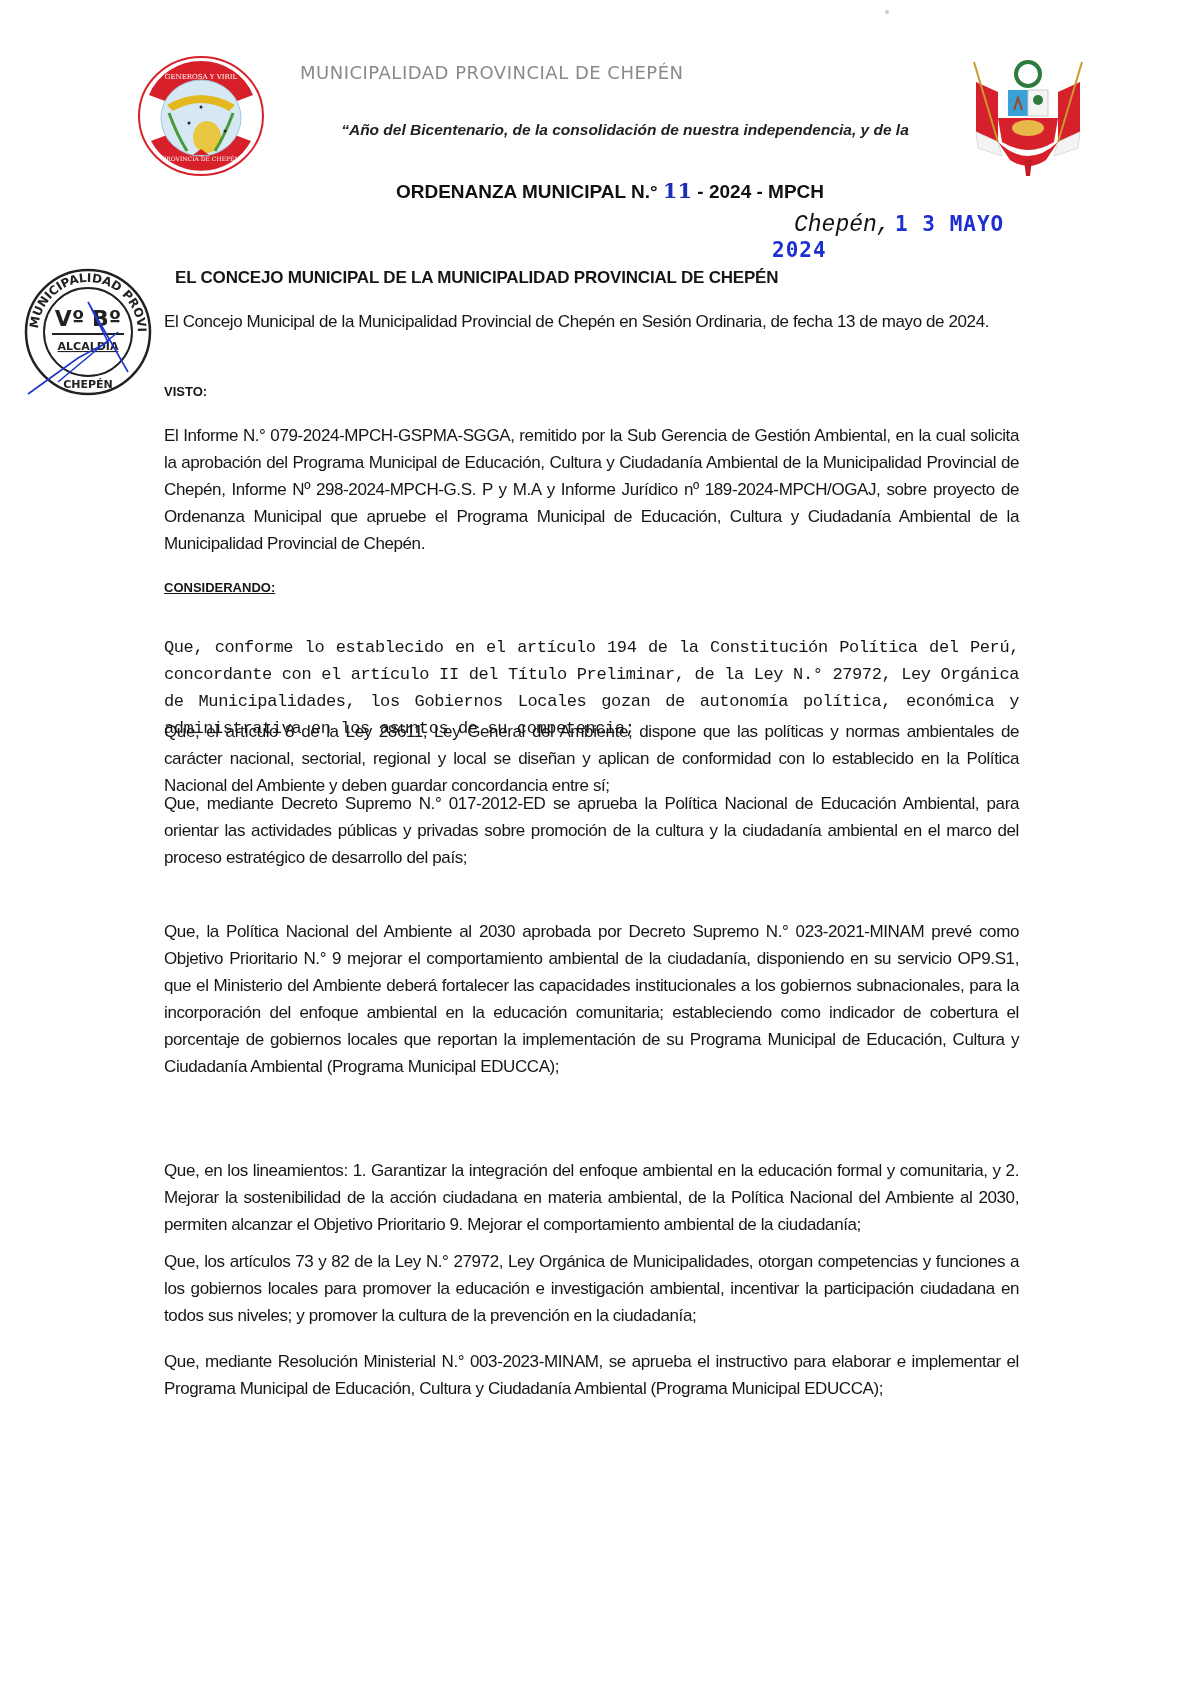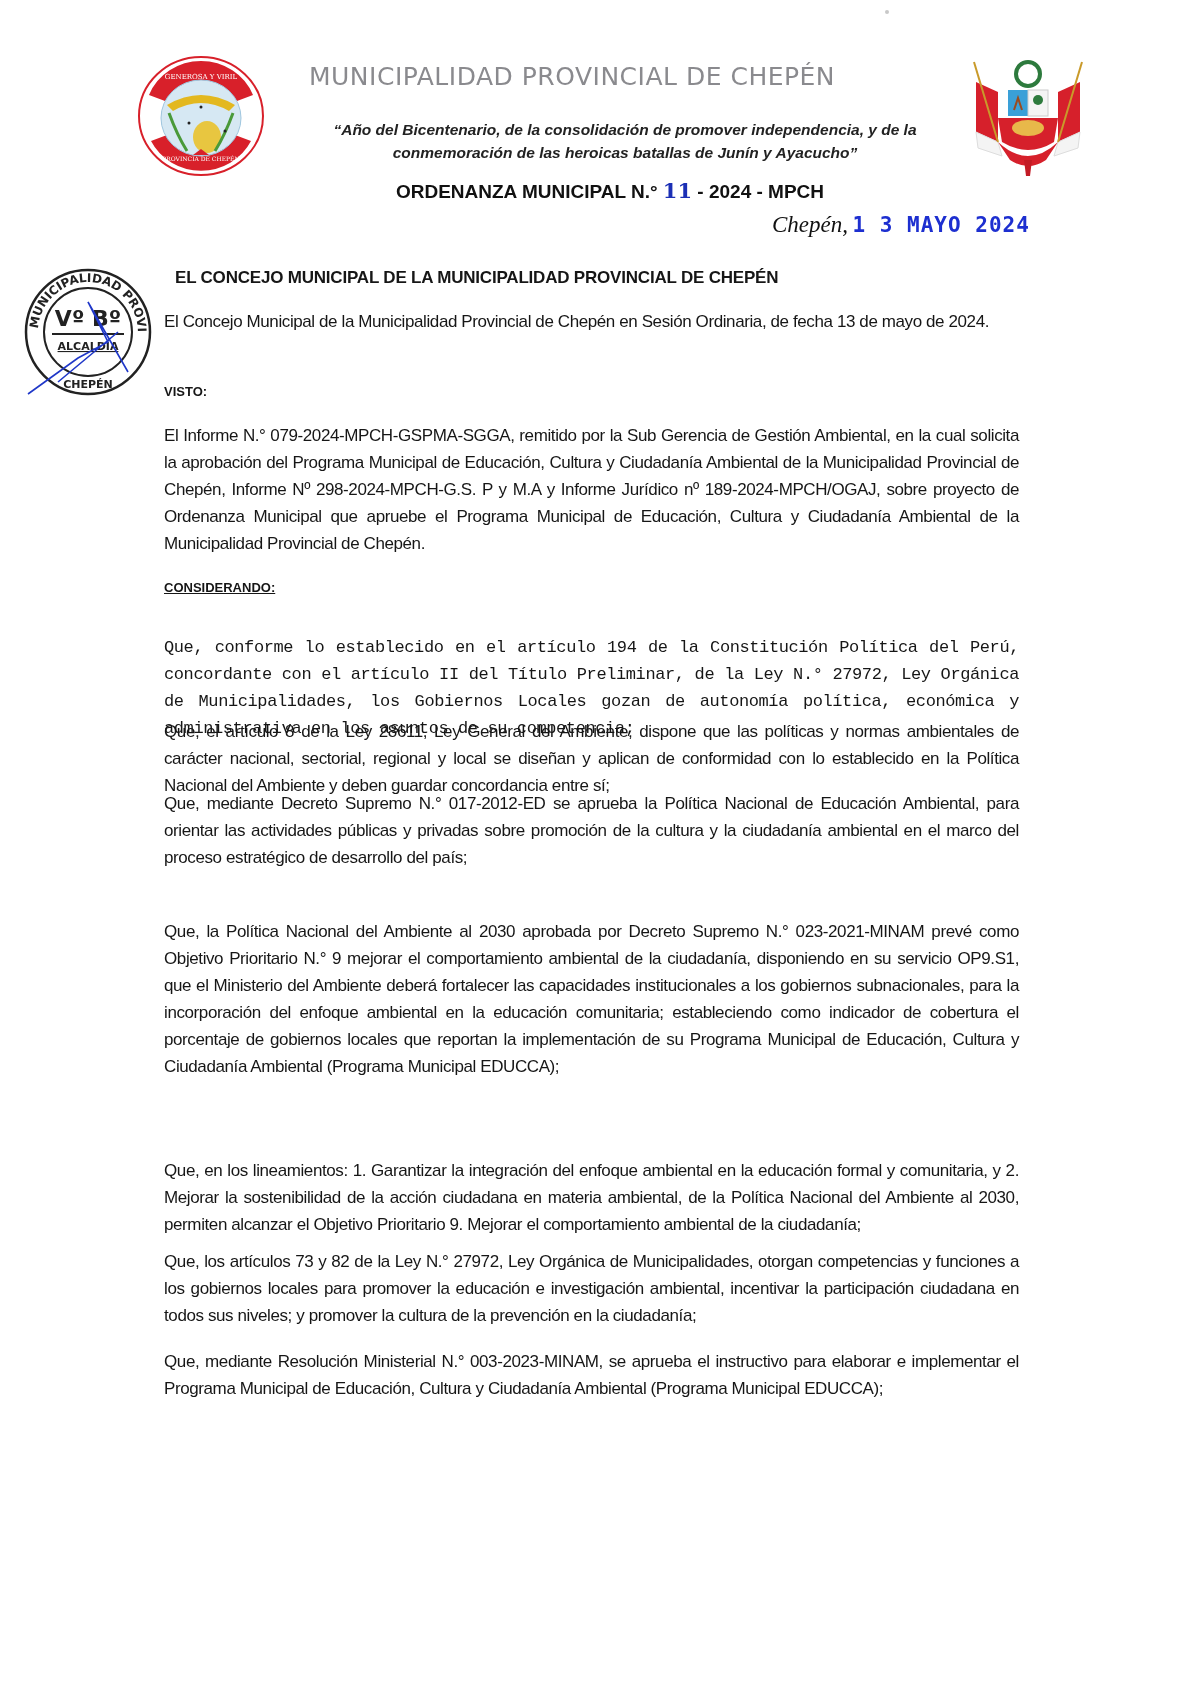--- a/index.html
+++ b/index.html
@@ -3,29 +3,29 @@
 <meta charset="utf-8">
 <style>
   html, body { margin: 0; padding: 0; background: #ffffff; }
   body { width: 1190px; height: 1682px; position: relative; overflow: hidden;
          font-family: "Liberation Sans", sans-serif; color: #161616; }
   .abs { position: absolute; }
 
   
   .logo-left { left: 137px; top: 55px; width: 128px; height: 122px; }
   .coat { left: 968px; top: 52px; width: 120px; height: 130px; }
-  .muni-title { left: 309px; top: 62px; width: 620px; font-size: 25px; letter-spacing: 0.5px;
+  .muni-title { left: 300px; top: 62px; width: 620px; font-size: 18px; letter-spacing: 0.5px;
                 color: #8a8a8e; font-family: "DejaVu Sans", sans-serif; text-align: left; }
   .motto { left: 280px; top: 118px; width: 690px; font-size: 15.5px; font-style: italic; font-weight: bold;
            text-align: center; line-height: 23px; color: #222; }
   .ord-title { left: 300px; top: 178px; width: 620px; font-size: 19px; font-weight: bold; color: #111; text-align: center; }
   .ord-num { color: #1b2fb5; font-family: "DejaVu Serif", serif; font-size: 21px; }
 
   .date-line { left: 772px; top: 212px; width: 260px; height: 40px; }
-  .hand { font-family: Liberation Serif, serif; font-style: italic; font-size: 23px; color: #111; }
+  .hand { font-family: Liberation Mono, monospace; font-style: italic; font-size: 23px; color: #111; margin-left: 22px; }
   .date-stamp { color: #1d2fd0; font-weight: bold; font-size: 21px; letter-spacing: 1px; font-family: "DejaVu Sans Mono", monospace; }
 
   
   .vb-stamp { left: 18px; top: 262px; width: 140px; height: 140px; }
 
   
   .body-col { left: 164px; width: 855px; font-family: "Liberation Sans", sans-serif; }
   .council-head { top: 268px; font-weight: bold; font-size: 17px; letter-spacing: -0.2px; margin-left: 11px; }
   .intro { top: 308px; font-size: 17px; line-height: 27px; letter-spacing: -0.4px; }
   .sec-title { font-weight: bold; font-size: 13px; }
@@ -61,22 +61,21 @@
     <text x="64" y="24" font-size="7" fill="#ffffff" text-anchor="middle" font-family="DejaVu Serif, serif">GENEROSA Y VIRIL</text>
     <text x="64" y="106" font-size="6" fill="#ffffff" text-anchor="middle" font-family="DejaVu Serif, serif">PROVINCIA DE CHEPÉN</text>
     <circle cx="64" cy="52" r="1.5" fill="#222"></circle>
     <circle cx="52" cy="68" r="1.5" fill="#222"></circle>
     <circle cx="88" cy="76" r="1.5" fill="#222"></circle>
   </svg>
 </div>
 
 <div class="abs muni-title">MUNICIPALIDAD PROVINCIAL DE CHEPÉN</div>
 <div class="abs motto">
-  <div>“Año del Bicentenario, de la consolidación de promover independencia, y de la</div>
-  <div>conmemoración de las heroicas batallas de Junín y Ayacucho”</div>
+  <div>“Año del Bicentenario, de la consolidación de nuestra independencia, y de la</div>
 </div>
 <div class="abs ord-title">
   <span>ORDENANZA MUNICIPAL N.°</span>
   <span class="ord-num">11</span>
   <span>- 2024 - MPCH</span>
 </div>
 
 <div class="abs coat">
   <svg width="120" height="130" viewBox="0 0 120 130">
     <path d="M8 30 L30 40 L30 90 L8 80 Z" fill="#d6202b"></path>

